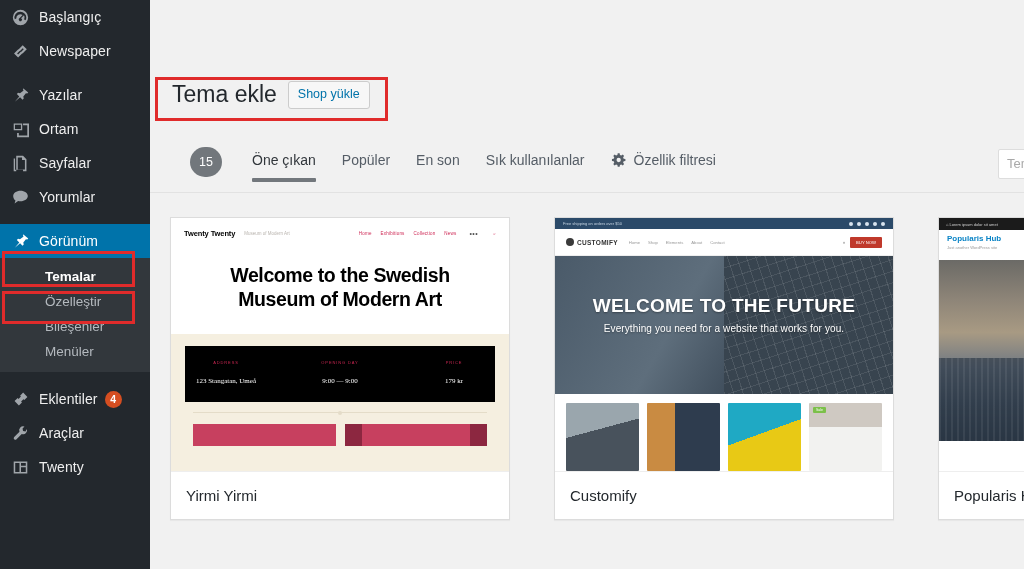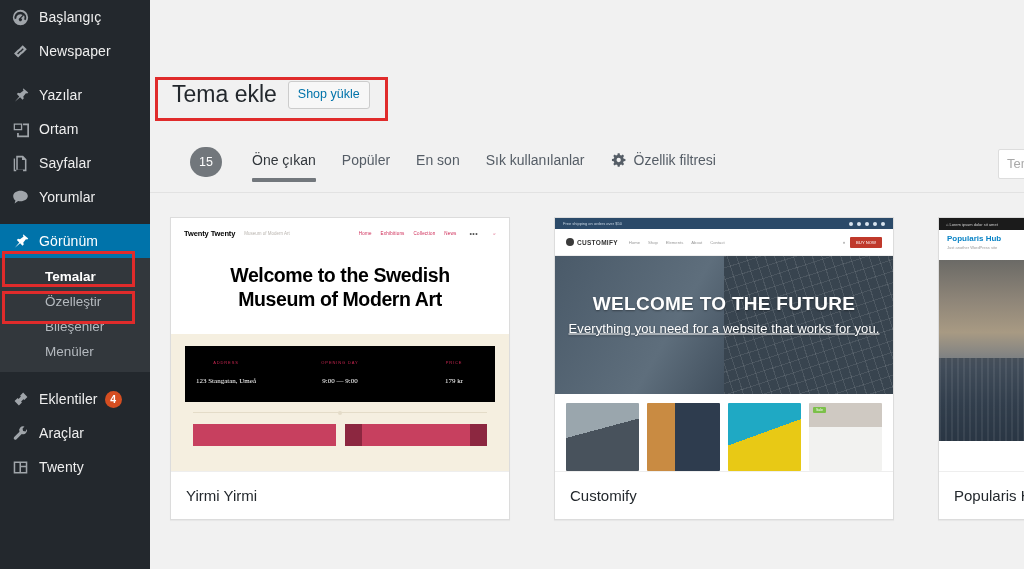--- a/index.html
+++ b/index.html
@@ -251,21 +251,21 @@
       repeating-linear-gradient(72deg, rgba(255,255,255,.10) 0 1px, transparent 1px 9px),
       repeating-linear-gradient(162deg, rgba(255,255,255,.09) 0 1px, transparent 1px 11px);
     background-color: #38444f;
   }
   .cu-hero .txtwrap {
     position: absolute; left: 0; right: 0; top: 42%;
     transform: translateY(-50%);
     text-align: center; color: #fff;
   }
   .cu-hero h3 { font-size: 19px; font-weight: bold; letter-spacing: .3px; text-shadow: 0 1px 2px rgba(0,0,0,.35); }
-  .cu-hero p { font-size: 13px; margin-top: 6px; letter-spacing: .1px; text-shadow: 0 1px 2px rgba(0,0,0,.35); text-decoration: underline; }
+  .cu-hero p { font-size: 10px; margin-top: 6px; letter-spacing: .1px; text-shadow: 0 1px 2px rgba(0,0,0,.35); }
   .cu-prods { display: flex; gap: 8px; padding: 9px 11px 0; background: #fff; }
   .cu-prod { flex: 1; }
   .cu-thumb { height: 68px; border-radius: 1px; position: relative; overflow: hidden; }
   .cu-thumb.p1 { background: linear-gradient(165deg,#9aa6ad 0 40%, #48525c 40% 100%); }
   .cu-thumb.p2 { background: linear-gradient(90deg,#c98b42 0 38%, #2e3c4e 38% 100%); }
   .cu-thumb.p3 { background: linear-gradient(160deg,#1fa9c4 0 45%, #e8c915 45% 100%); }
   .cu-thumb.p4 { background: linear-gradient(180deg,#cfc9c2 0 35%, #f2f2f0 35% 100%); }
   .cu-sale {
     position: absolute; left: 4px; top: 4px;
     background: #7cc04a; color: #fff;

